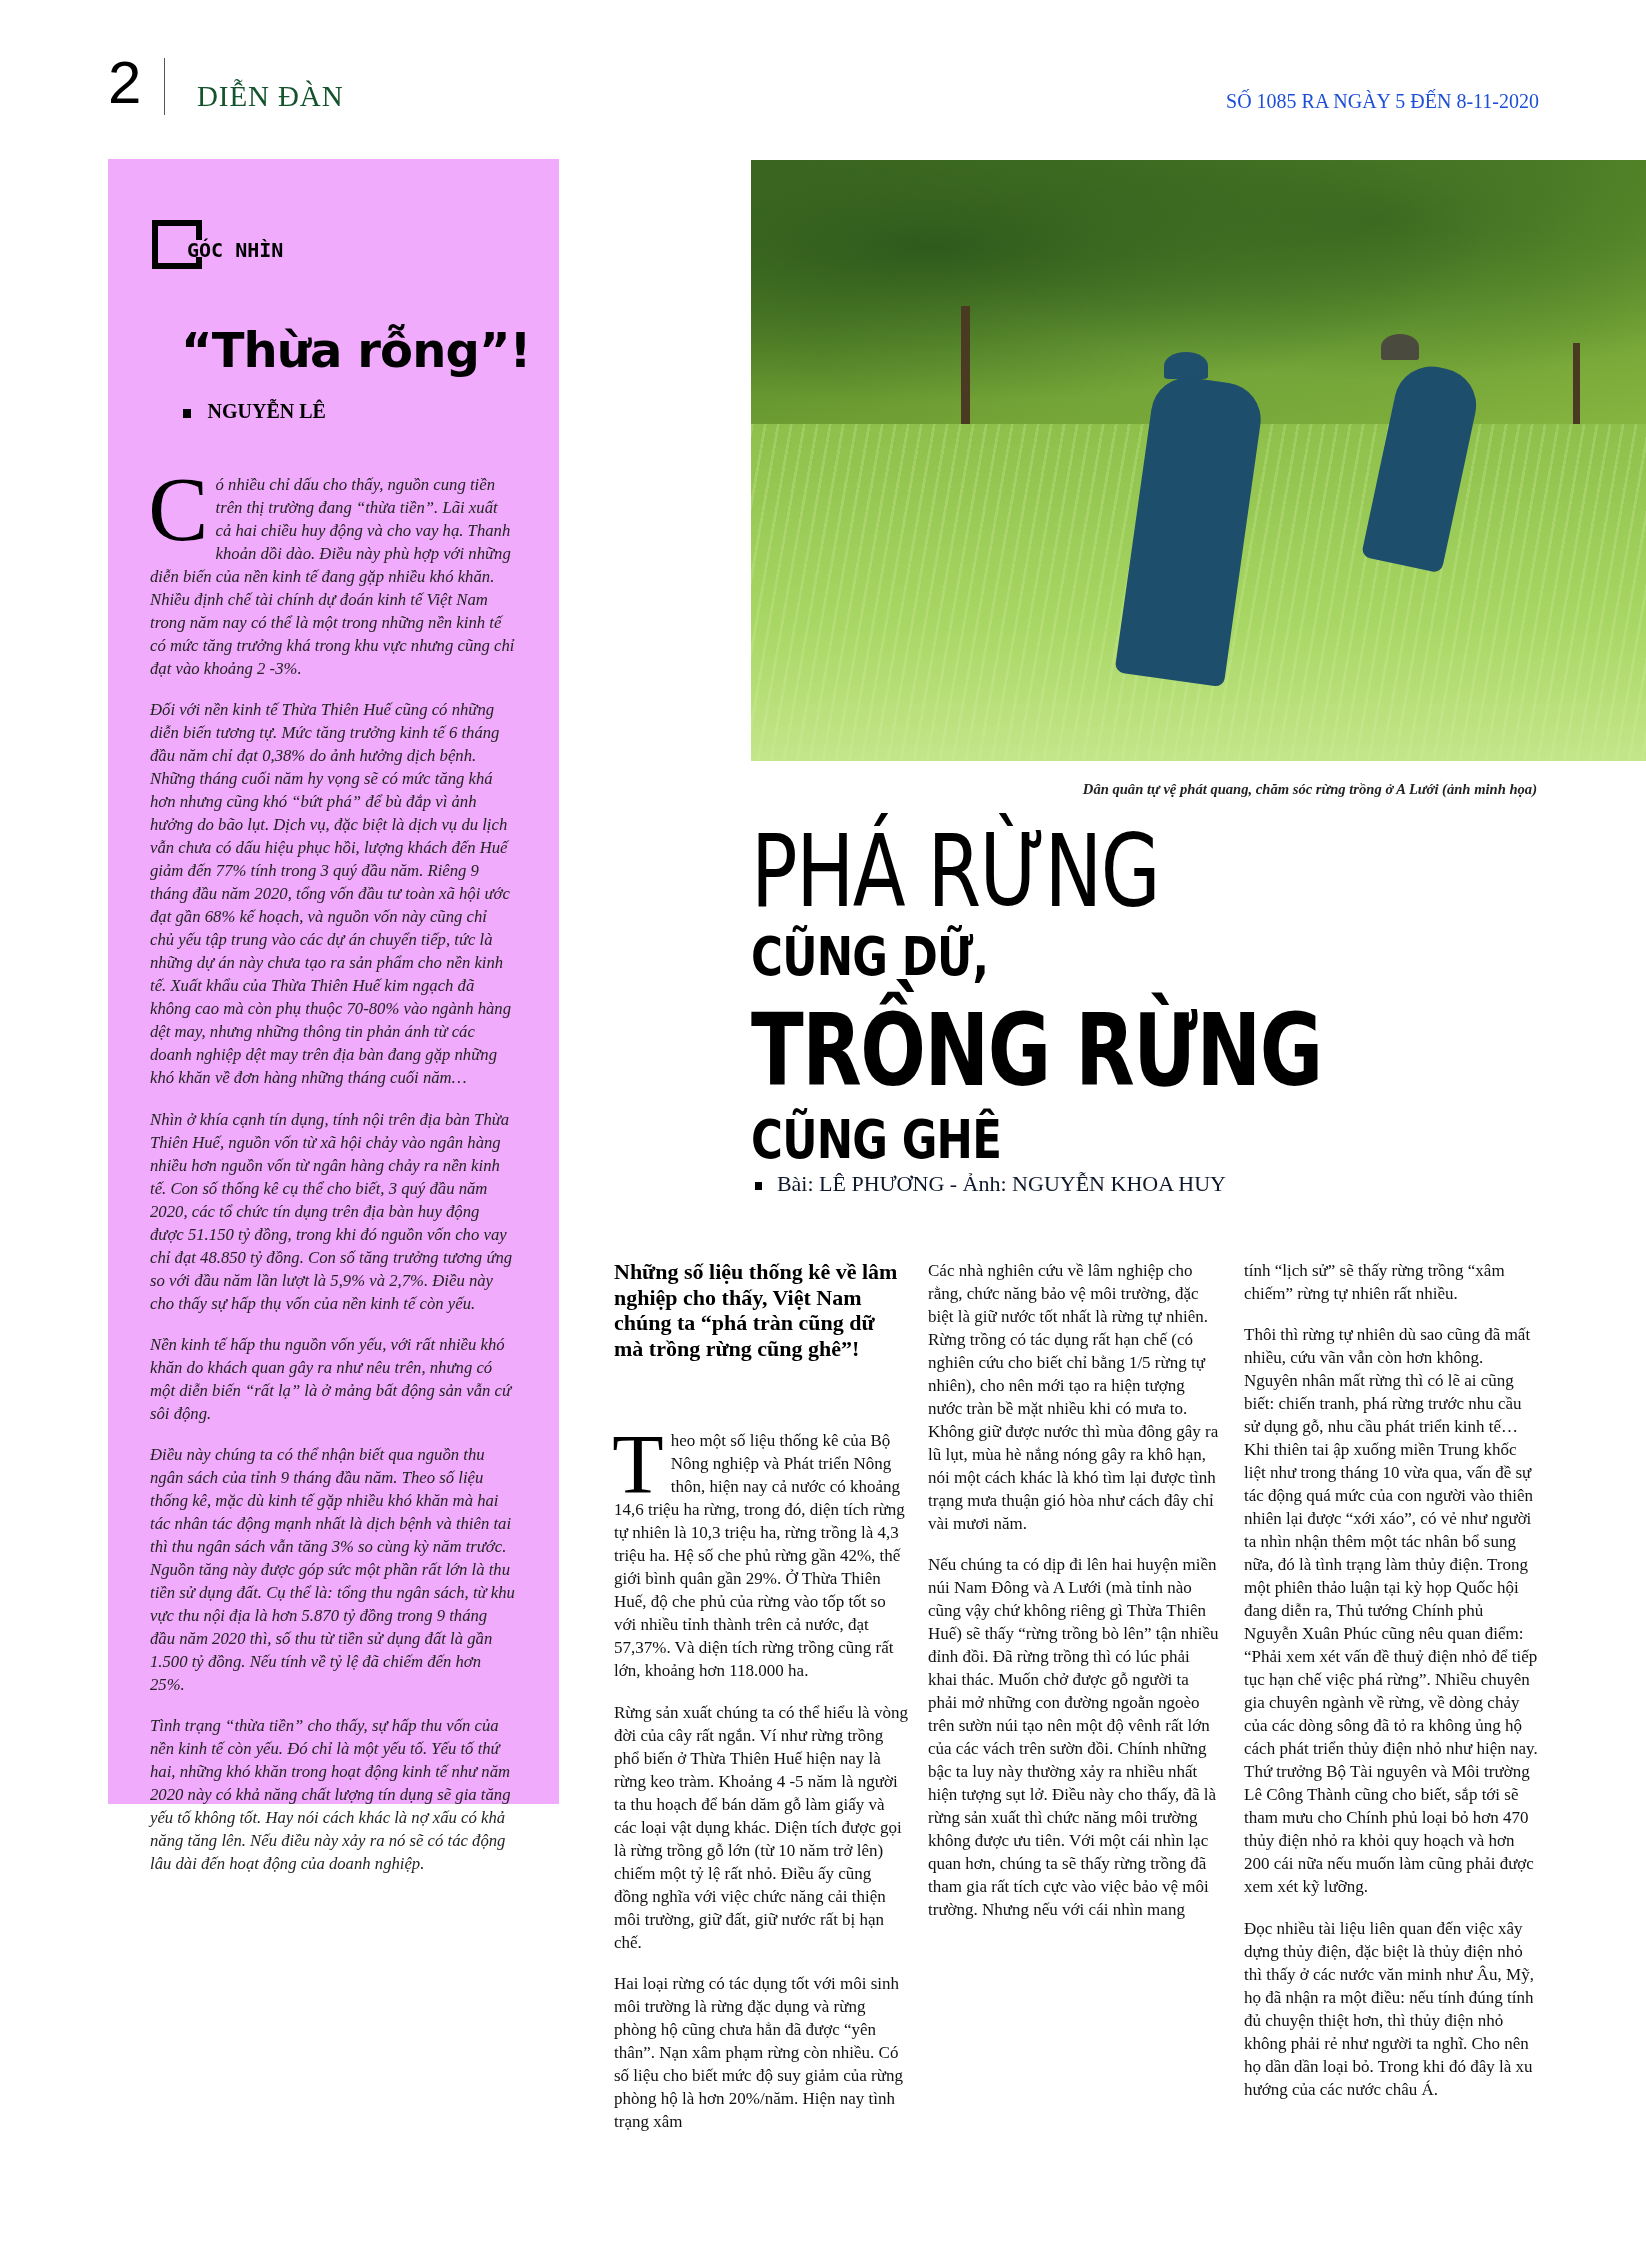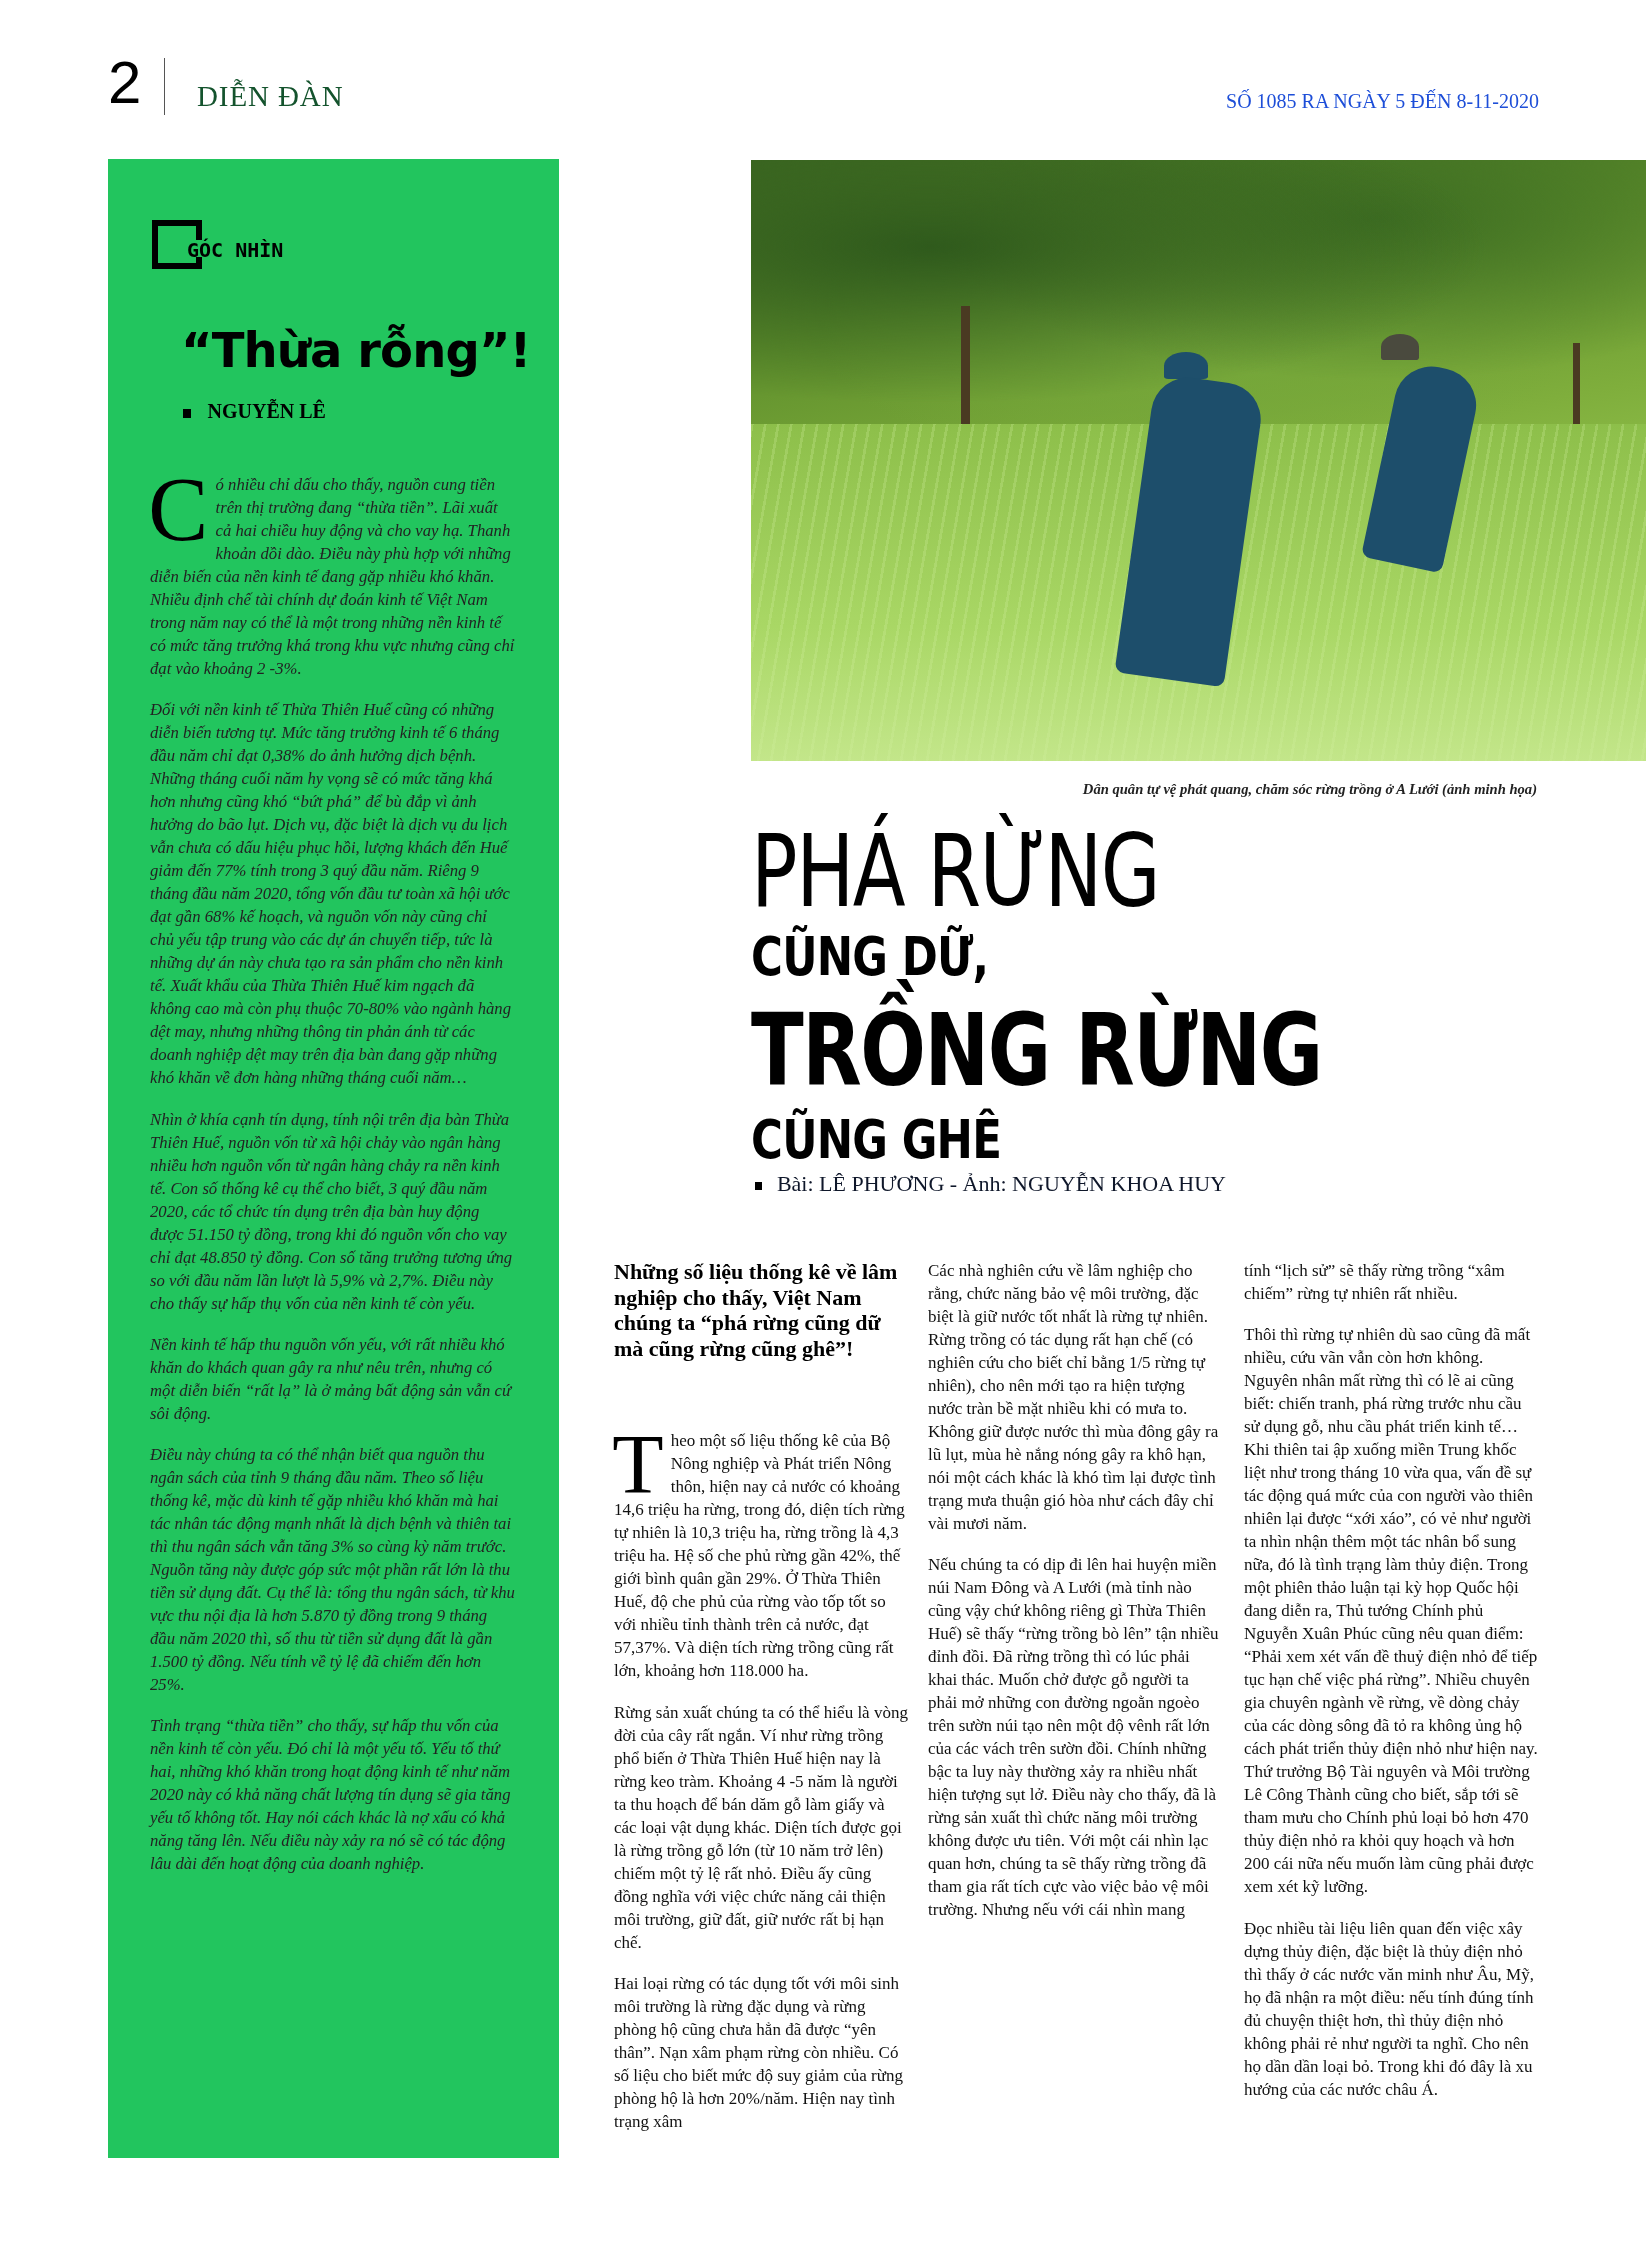--- a/index.html
+++ b/index.html
@@ -6,21 +6,21 @@
   html, body { width: 1647px; height: 2267px; background: #ffffff; overflow: hidden; }
   body { position: relative; font-family: "Liberation Serif", serif; color: #111; }
 
   
   .page-number { position: absolute; left: 108px; top: 53px; font-family: "Liberation Sans", sans-serif; font-size: 60px; line-height: 60px; color: #000; }
   .header-rule { position: absolute; left: 164px; top: 58px; width: 0.9px; height: 57px; background: #555; }
   .section-name { position: absolute; left: 197px; top: 80px; font-family: "Liberation Serif", serif; font-size: 29px; letter-spacing: 0.9px; color: #14532d; }
   .issue-info { position: absolute; right: 108px; top: 90px; font-family: "Liberation Serif", serif; font-size: 20px; color: #1d4ed8; }
 
   
-  .sidebar { position: absolute; left: 108px; top: 159px; width: 451px; height: 1999px; background: #22c55e; text-decoration: underline; }
+  .sidebar { position: absolute; left: 108px; top: 159px; width: 451px; height: 1645px; background: #f0abfc; text-decoration: underline; }
   .gn-box { position: absolute; left: 44px; top: 61px; width: 49px; height: 49px; border: 6.4px solid #000; border-right: 0; }
   .gn-box::after { content: ""; position: absolute; right: -0.9px; top: -6.4px; width: 6.4px; height: 20px; background: #000; }
   .gn-box::before { content: ""; position: absolute; right: -0.9px; bottom: -6.4px; width: 6.4px; height: 12.8px; background: #000; }
   .gn-label { position: absolute; left: 79px; top: 79px; font-family: "DejaVu Sans Mono", monospace; font-weight: bold; font-size: 20px; color: #000; }
   .sb-title { position: absolute; left: 73px; top: 163px; font-family: "DejaVu Sans", sans-serif; font-weight: bold; font-size: 48px; letter-spacing: -0.9px; color: #000; white-space: nowrap; }
   .sb-author { position: absolute; left: 75px; top: 241px; font-family: "Liberation Serif", serif; font-weight: bold; font-size: 20px; color: #000; }
   .sb-author .sq { display: inline-block; width: 8.2px; height: 8.2px; background: #000; margin-right: 16.4px; vertical-align: middle; }
   .sb-body { position: absolute; left: 42px; top: 314px; width: 365px; font-family: "Liberation Serif", serif; font-style: italic; font-size: 16.7px; line-height: 23px; color: #222; }
   .sb-body p { margin-bottom: 18.3px; }
   .dropcap-c { float: left; font-family: "Liberation Serif", serif; font-style: normal; font-size: 90px; line-height: 66px; margin: 3.7px 7.3px 0 -1.8px; color: #000; }
@@ -94,21 +94,21 @@
   <span class="hl hl-1">PHÁ RỪNG</span>
   <span class="hl hl-2">CŨNG DỮ,</span>
   <span class="hl hl-3">TRỒNG RỪNG</span>
   <span class="hl hl-4">CŨNG GHÊ</span>
 </h1>
 <div class="byline">
   <span class="sq"></span><span>Bài: LÊ PHƯƠNG - Ảnh: NGUYỄN KHOA HUY</span>
 </div>
 
 <div class="col col-1">
-  <p class="lead">Những số liệu thống kê về lâm nghiệp cho thấy, Việt Nam chúng ta “phá rừng cũng dữ mà cũng rừng cũng ghê”!</p>
+  <p class="lead">Những số liệu thống kê về lâm nghiệp cho thấy, Việt Nam chúng ta “phá tràn cũng dữ mà trồng rừng cũng ghê”!</p>
   <p><span class="dropcap-t">T</span><span>heo một số liệu thống kê của Bộ Nông nghiệp và Phát triển Nông thôn, hiện nay cả nước có khoảng 14,6 triệu ha rừng, trong đó, diện tích rừng tự nhiên là 10,3 triệu ha, rừng trồng là 4,3 triệu ha. Hệ số che phủ rừng gần 42%, thế giới bình quân gần 29%. Ở Thừa Thiên Huế, độ che phủ của rừng vào tốp tốt so với nhiều tỉnh thành trên cả nước, đạt 57,37%. Và diện tích rừng trồng cũng rất lớn, khoảng hơn 118.000 ha.</span></p>
   <p>Rừng sản xuất chúng ta có thể hiểu là vòng đời của cây rất ngắn. Ví như rừng trồng phổ biến ở Thừa Thiên Huế hiện nay là rừng keo tràm. Khoảng 4 -5 năm là người ta thu hoạch để bán dăm gỗ làm giấy và các loại vật dụng khác. Diện tích được gọi là rừng trồng gỗ lớn (từ 10 năm trở lên) chiếm một tỷ lệ rất nhỏ. Điều ấy cũng đồng nghĩa với việc chức năng cải thiện môi trường, giữ đất, giữ nước rất bị hạn chế.</p>
   <p>Hai loại rừng có tác dụng tốt với môi sinh môi trường là rừng đặc dụng và rừng phòng hộ cũng chưa hẳn đã được “yên thân”. Nạn xâm phạm rừng còn nhiều. Có số liệu cho biết mức độ suy giảm của rừng phòng hộ là hơn 20%/năm. Hiện nay tình trạng xâm</p>
 </div>
 <div class="col col-2">
   <p>Các nhà nghiên cứu về lâm nghiệp cho rằng, chức năng bảo vệ môi trường, đặc biệt là giữ nước tốt nhất là rừng tự nhiên. Rừng trồng có tác dụng rất hạn chế (có nghiên cứu cho biết chỉ bằng 1/5 rừng tự nhiên), cho nên mới tạo ra hiện tượng nước tràn bề mặt nhiều khi có mưa to. Không giữ được nước thì mùa đông gây ra lũ lụt, mùa hè nắng nóng gây ra khô hạn, nói một cách khác là khó tìm lại được tình trạng mưa thuận gió hòa như cách đây chỉ vài mươi năm.</p>
   <p>Nếu chúng ta có dịp đi lên hai huyện miền núi Nam Đông và A Lưới (mà tỉnh nào cũng vậy chứ không riêng gì Thừa Thiên Huế) sẽ thấy “rừng trồng bò lên” tận nhiều đỉnh đồi. Đã rừng trồng thì có lúc phải khai thác. Muốn chở được gỗ người ta phải mở những con đường ngoằn ngoèo trên sườn núi tạo nên một độ vênh rất lớn của các vách trên sườn đồi. Chính những bậc ta luy này thường xảy ra nhiều nhất hiện tượng sụt lở. Điều này cho thấy, đã là rừng sản xuất thì chức năng môi trường không được ưu tiên. Với một cái nhìn lạc quan hơn, chúng ta sẽ thấy rừng trồng đã tham gia rất tích cực vào việc bảo vệ môi trường. Nhưng nếu với cái nhìn mang</p>
 </div>
 <div class="col col-3">
   <p>tính “lịch sử” sẽ thấy rừng trồng “xâm chiếm” rừng tự nhiên rất nhiều.</p>

